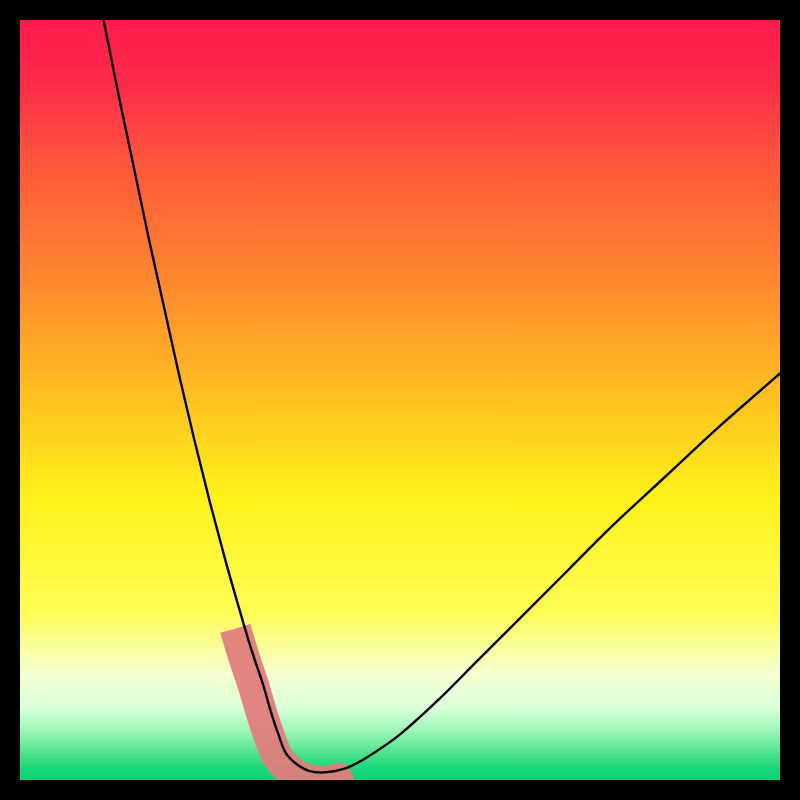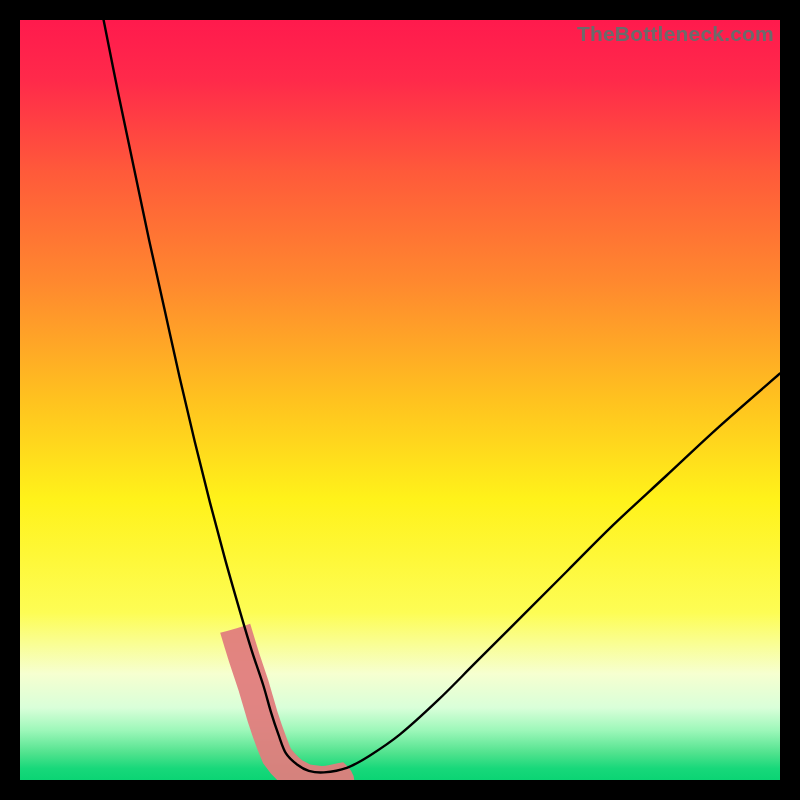--- a/index.html
+++ b/index.html
@@ -61,15 +61,14 @@
             <stop offset="93.5%" stop-color="#9cf7b9"></stop>
             <stop offset="96.5%" stop-color="#4fe28d"></stop>
             <stop offset="98.5%" stop-color="#17d87a"></stop>
             <stop offset="100%" stop-color="#0bd474"></stop>
           </linearGradient>
       </defs>
       <rect id="bg-rect" x="0" y="0" width="760" height="760" fill="url(#bg-grad)"></rect>
       <path id="pink-band" fill="#e07d7d" fill-opacity="0.95" stroke="none" d="M 200.18 612.67 L 204.77 627.99 L 209.44 643.03 L 214.09 656.97 L 218.50 670.18 L 222.93 685.34 L 227.62 701.34 L 232.43 715.80 L 237.24 729.03 L 243.11 743.30 L 251.05 753.86 L 257.36 760.20 L 264.69 766.26 L 271.68 770.17 L 279.70 774.13 L 289.22 776.11 L 294.66 776.67 L 301.09 777.24 L 309.39 776.83 L 315.76 775.62 L 320.32 774.71 L 324.88 773.80 L 329.44 772.89 Q 341.44 757.52 323.29 742.15 L 318.73 743.06 L 314.17 743.97 L 309.61 744.88 L 305.50 745.72 L 301.88 745.90 L 297.78 745.48 L 293.45 745.05 L 290.13 744.56 L 286.43 742.51 L 282.48 740.45 L 278.61 737.15 L 274.49 733.03 L 270.77 728.55 L 266.54 717.87 L 262.04 705.50 L 257.55 692.01 L 253.02 676.54 L 248.43 660.85 L 243.83 647.06 L 239.29 633.44 L 234.76 618.84 L 230.21 603.66 Q 218.21 608.17 200.18 612.67 Z"></path>
       <path id="curve" fill="none" stroke="#000" stroke-width="2.4" stroke-linecap="round" stroke-linejoin="round" d="M 83.60 0.00 C 86.13 12.67, 93.73 51.30, 98.80 76.00 C 103.87 100.70, 108.93 124.13, 114.00 148.20 C 119.07 172.27, 124.13 196.97, 129.20 220.40 C 134.27 243.83, 139.33 266.00, 144.40 288.80 C 149.47 311.60, 154.53 335.03, 159.60 357.20 C 164.67 379.37, 169.73 400.90, 174.80 421.80 C 179.87 442.70, 184.93 462.97, 190.00 482.60 C 195.07 502.23, 200.13 521.23, 205.20 539.60 C 210.27 557.97, 215.97 577.60, 220.40 592.80 C 224.83 608.00, 228.00 618.77, 231.80 630.80 C 235.60 642.83, 240.03 654.87, 243.20 665.00 C 246.37 675.13, 248.27 683.37, 250.80 691.60 C 253.33 699.83, 255.87 707.43, 258.40 714.40 C 260.93 721.37, 262.83 728.33, 266.00 733.40 C 269.17 738.47, 273.60 741.89, 277.40 744.80 C 281.20 747.71, 284.37 749.61, 288.80 750.88 C 293.23 752.15, 297.67 752.91, 304.00 752.40 C 310.33 751.89, 319.20 750.63, 326.80 747.84 C 334.40 745.05, 340.73 741.25, 349.60 735.68 C 358.47 730.11, 368.60 723.65, 380.00 714.40 C 391.40 705.15, 405.33 692.23, 418.00 680.20 C 430.67 668.17, 442.07 656.13, 456.00 642.20 C 469.93 628.27, 486.40 611.80, 501.60 596.60 C 516.80 581.40, 532.00 566.20, 547.20 551.00 C 562.40 535.80, 576.33 521.23, 592.80 505.40 C 609.27 489.57, 628.27 472.47, 646.00 456.00 C 663.73 439.53, 680.20 423.70, 699.20 406.60 C 718.20 389.50, 749.87 362.27, 760.00 353.40"></path>
     </svg>
-    <div class="watermark">TheBottleneck.com</div>
   </div>
 </div>
 
 </body></html>

